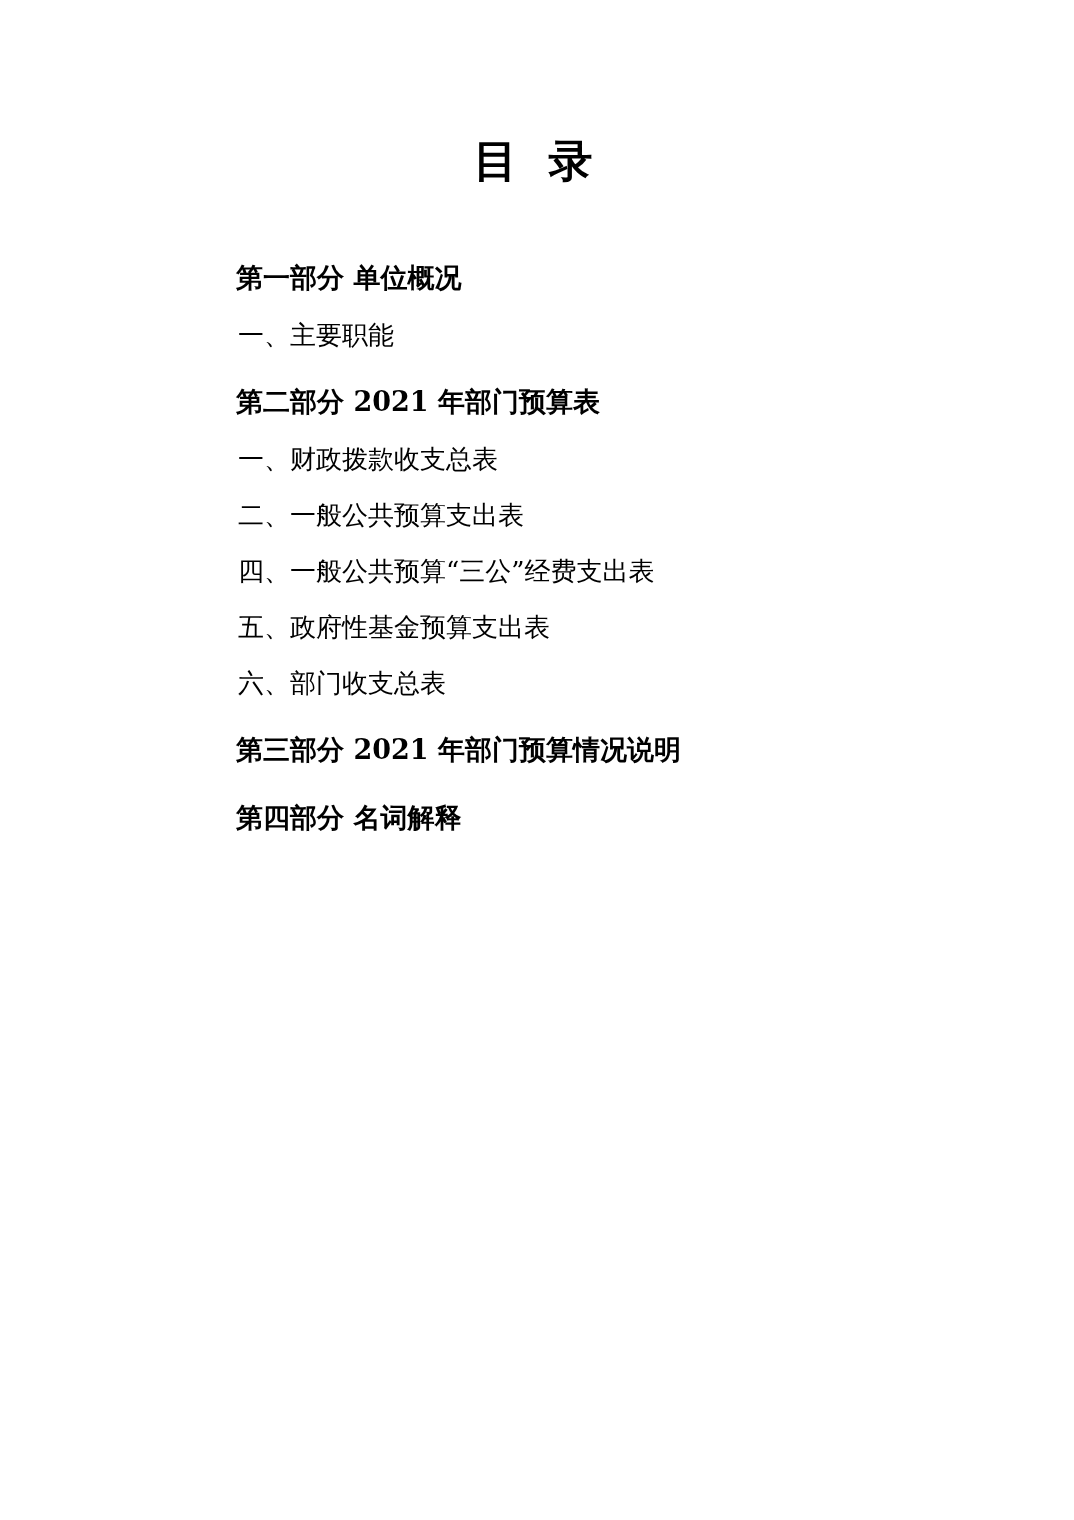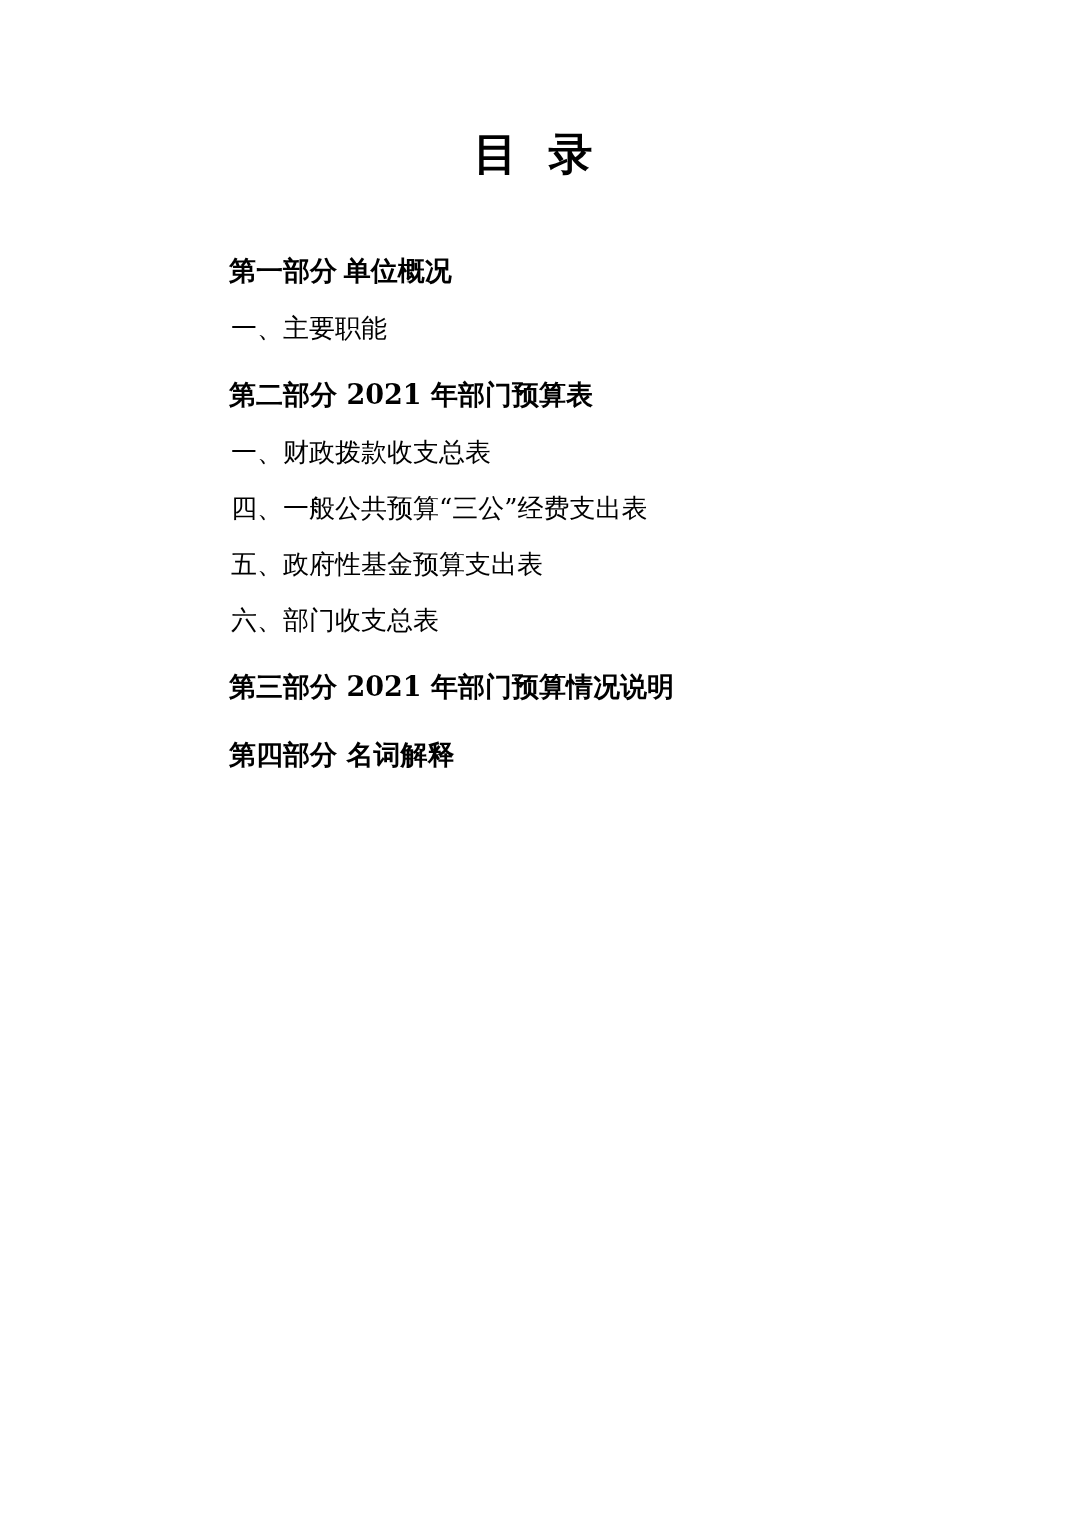--- a/index.html
+++ b/index.html
@@ -15,21 +15,21 @@
     color: #000000;
     overflow: hidden;
   }
   .page {
     position: absolute;
     left: 0;
     top: 0;
     width: 1074px;
     height: 1520px;
     box-sizing: border-box;
-    padding: 7px;
+    padding: 14px;
   }
   .toc-title {
     margin: 0;
     padding-top: 118px;
     text-align: center;
     font-size: 44px;
     font-weight: bold;
     letter-spacing: 0.18em;
     font-family: "DejaVu Serif", "Liberation Serif", serif;
   }
@@ -45,21 +45,20 @@
     font-family: "DejaVu Serif", "Liberation Serif", serif;
   }
   .level-1 {
     font-weight: bold;
     font-size: 27px;
     line-height: 58px;
     margin-top: 10px;
   }
   .level-1.first {
     margin-top: 0;
-    font-family: Liberation Serif, serif;
   }
   .level-2 {
     font-weight: normal;
     padding-left: 2px;
   }
   .group {
     margin-bottom: 6px;
   }
 </style>
 </head>
@@ -72,20 +71,21 @@
   <div class="toc-body">
 
     <div class="group">
       <div class="toc-entry level-1 first">第一部分   单位概况</div>
       <div class="toc-entry level-2">一、主要职能</div>
     </div>
 
     <div class="group">
       <div class="toc-entry level-1">第二部分   2021 年部门预算表</div>
       <div class="toc-entry level-2">一、财政拨款收支总表</div>
+      <div class="toc-entry level-2">二、一般公共预算支出表</div>
       <div class="toc-entry level-2">四、一般公共预算“三公”经费支出表</div>
       <div class="toc-entry level-2">五、政府性基金预算支出表</div>
       <div class="toc-entry level-2">六、部门收支总表</div>
     </div>
 
     <div class="group">
       <div class="toc-entry level-1">第三部分   2021 年部门预算情况说明</div>
     </div>
 
     <div class="group">

